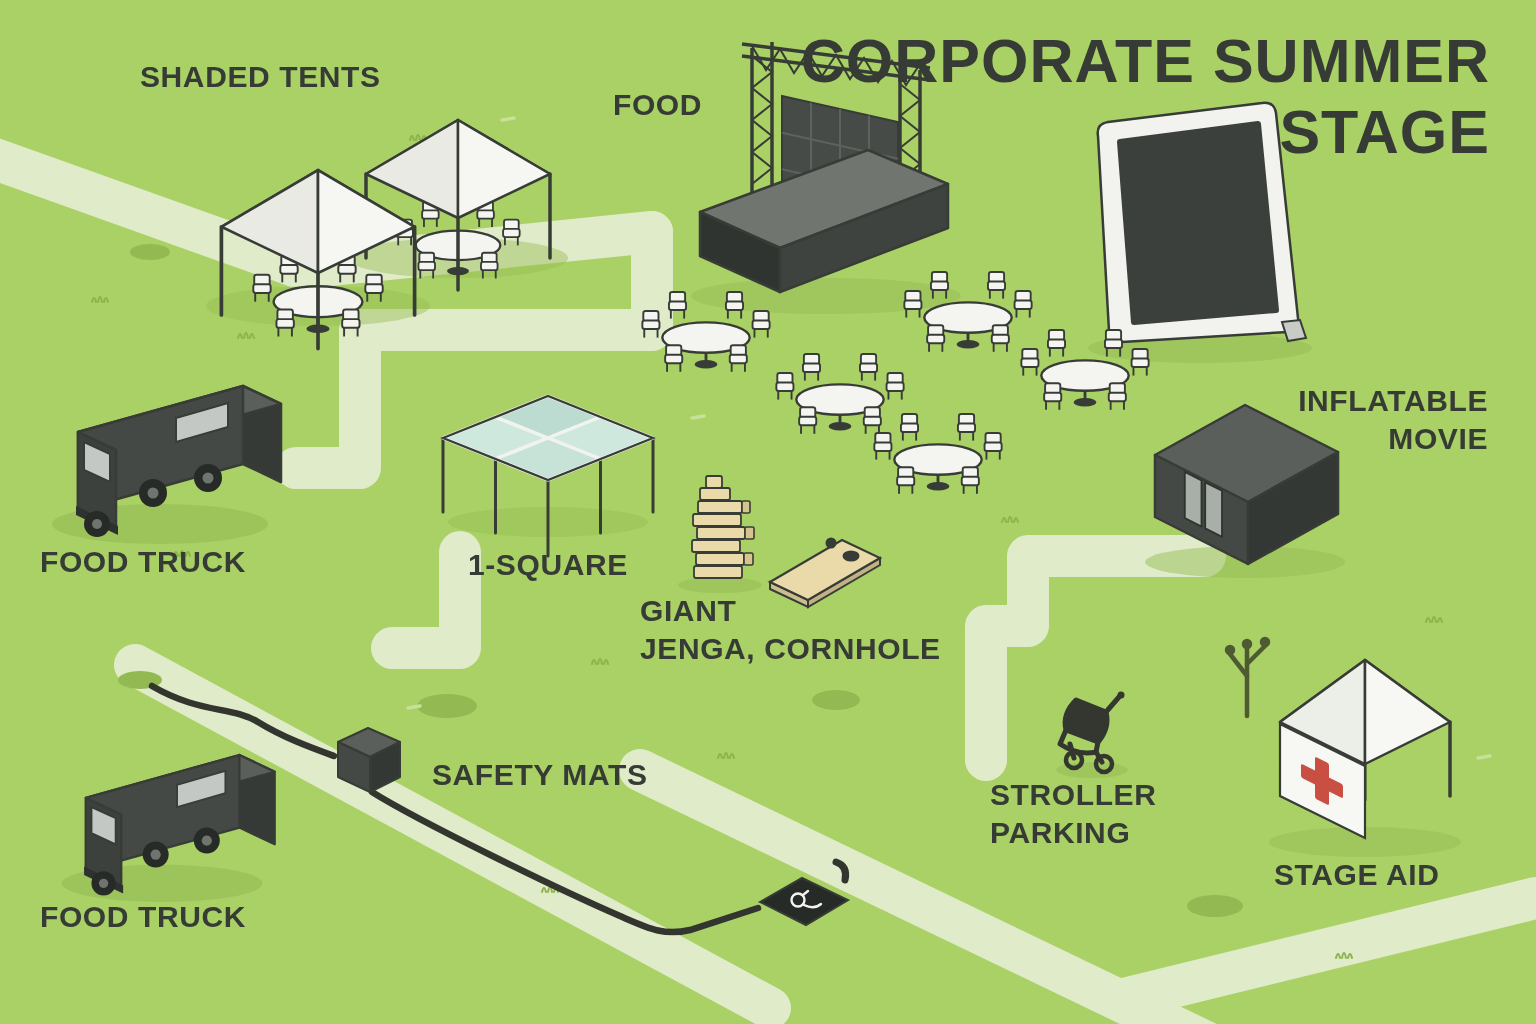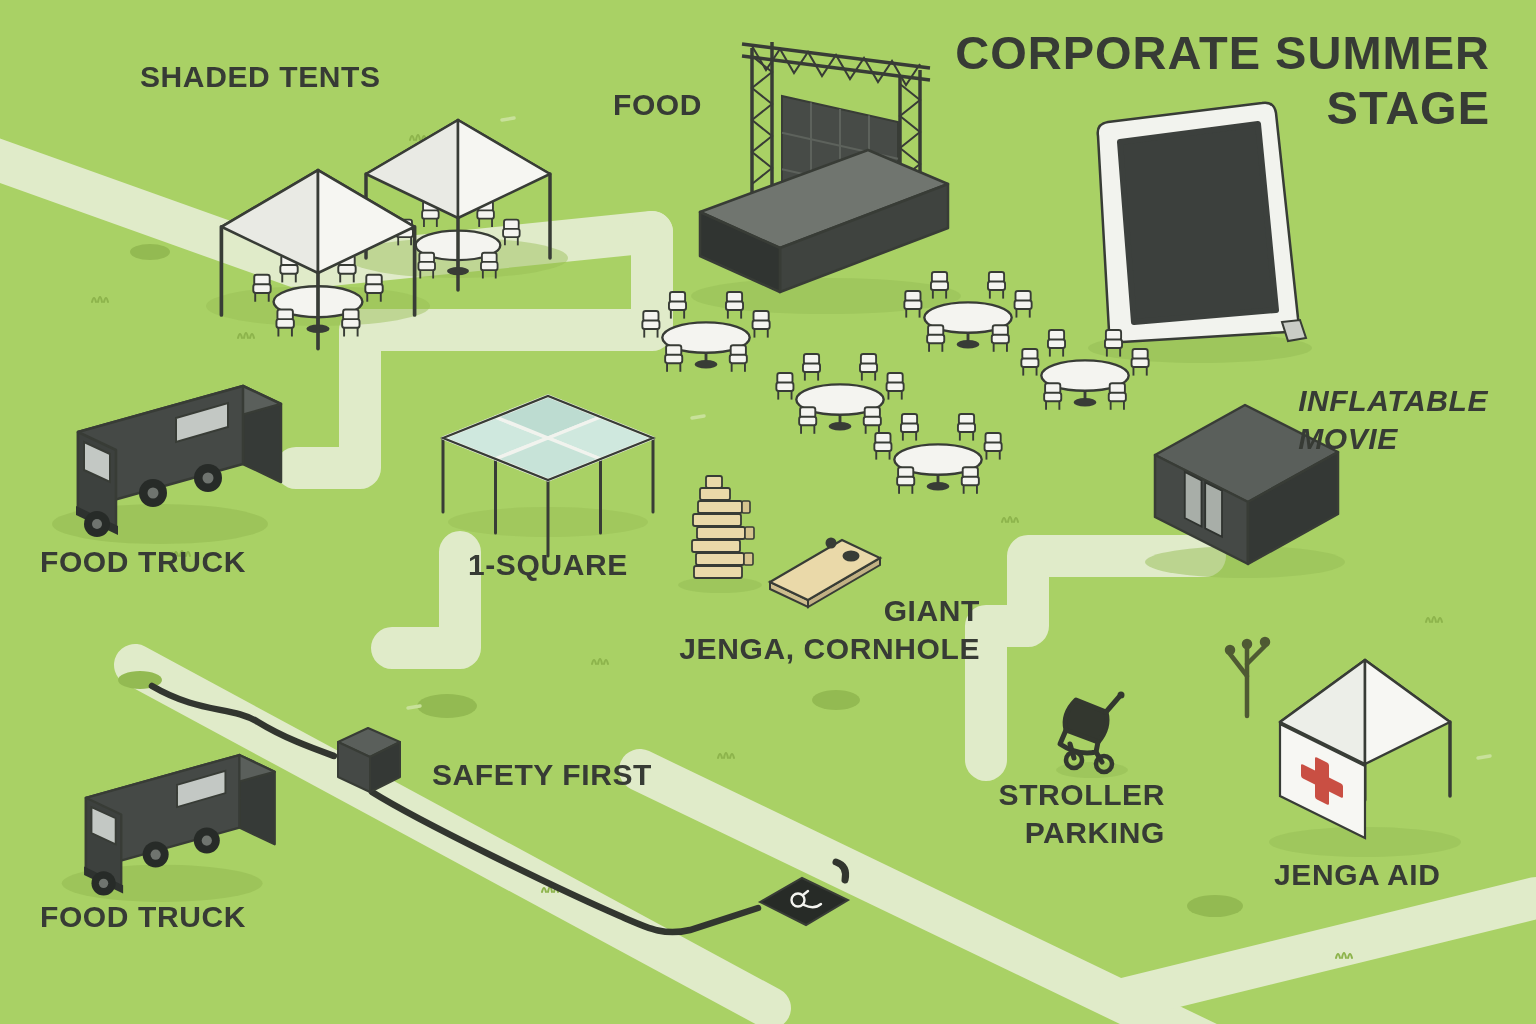--- a/index.html
+++ b/index.html
@@ -1,24 +1,24 @@
 <!DOCTYPE html>
 <html><head>
 <meta charset="utf-8">
 <style>
   html,body{margin:0;padding:0;background:#a9d165;}
   .scene{position:relative;width:1536px;height:1024px;overflow:hidden;background:#a9d165;
          font-family:"Liberation Sans",sans-serif;}
   svg.art{position:absolute;left:0;top:0;}
   .label{position:absolute;font-weight:700;font-size:30px;letter-spacing:.6px;
          color:#373b35;white-space:nowrap;line-height:1.25;}
-  .label.center{text-align:right;}
-  .label.rightal{font-style:italic;}
+  .label.center{text-align:left;}
+  .label.rightal{text-align:right;}
   .title{position:absolute;top:26px;right:46px;text-align:right;font-weight:700;
-         font-size:47px;letter-spacing:1px;color:#373b35;line-height:1.16;}
+         font-size:61px;letter-spacing:1px;color:#373b35;line-height:1.16;}
 </style>
 </head>
 <body>
 
 <div class="scene">
 
 <svg class="art" width="1536" height="1024" viewBox="0 0 1536 1024">
 
   <defs>
     <g id="chair">
@@ -322,25 +322,25 @@
 <div class="label center" style="left:640px;top:592px;width:340px">
   <div>GIANT</div>
   <div>JENGA, CORNHOLE</div>
 </div>
 
 <div class="label rightal" style="right:48px;top:382px">
   <div>INFLATABLE</div>
   <div>MOVIE</div>
 </div>
 
-<div class="label" style="left:432px;top:756px">SAFETY FIRST</div>
+<div class="label" style="left:432px;top:756px">SAFETY MATS</div>
 
 <div class="label center" style="left:990px;top:776px;width:175px">
   <div>STROLLER</div>
   <div>PARKING</div>
 </div>
 
-<div class="label" style="left:1274px;top:856px">JENGA AID</div>
+<div class="label" style="left:1274px;top:856px">STAGE AID</div>
 
 <div class="label" style="left:40px;top:898px">FOOD TRUCK</div>
 
 
 </div>
 
 </body></html>

